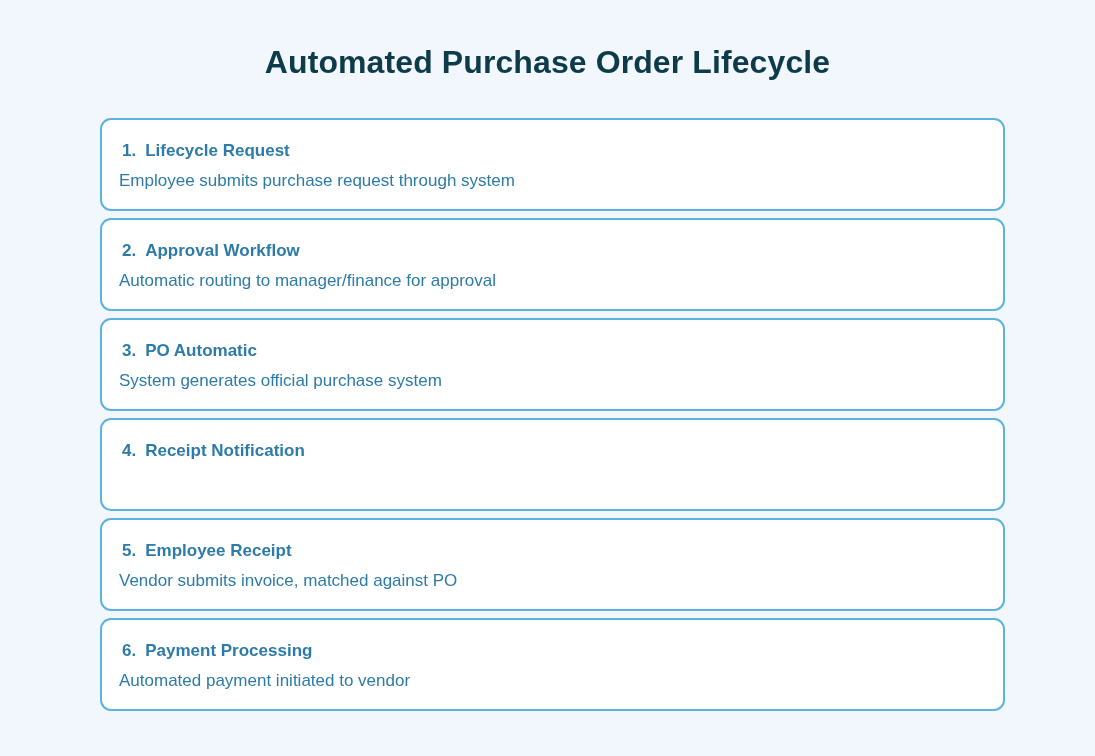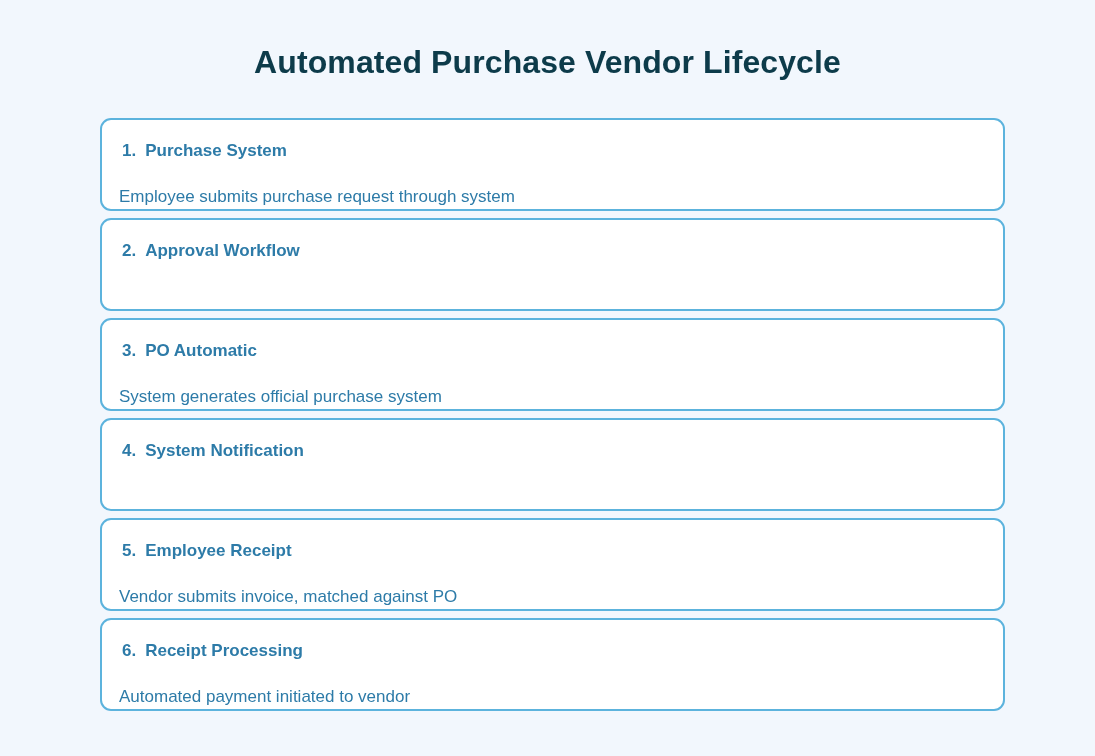--- a/index.html
+++ b/index.html
@@ -66,77 +66,78 @@
   .step-title {
     font-size: 17px;
     font-weight: 700;
     color: #2d7ba8;
     line-height: 20px;
     margin-left: 9px;
   }
   .step-desc {
     position: absolute;
     left: 17px;
-    top: 66px;
+    top: 50px;
     font-size: 17px;
     font-weight: 400;
     color: #2d7ba8;
     line-height: 22px;
     white-space: nowrap;
   }
 </style>
 </head>
 <body>
 
 <div id="page">
 
-  <div id="page-title">Automated Purchase Vendor Lifecycle</div>
+  <div id="page-title">Automated Purchase Order Lifecycle</div>
 
   <div id="steps">
 
     <div class="step-card">
       <div class="step-head">
         <span class="step-num">1.</span>
-        <span class="step-title">Purchase System</span>
+        <span class="step-title">Lifecycle Request</span>
       </div>
       <div class="step-desc">Employee submits purchase request through system</div>
     </div>
 
     <div class="step-card">
       <div class="step-head">
         <span class="step-num">2.</span>
         <span class="step-title">Approval Workflow</span>
       </div>
+      <div class="step-desc">Automatic routing to manager/finance for approval</div>
     </div>
 
     <div class="step-card">
       <div class="step-head">
         <span class="step-num">3.</span>
         <span class="step-title">PO Automatic</span>
       </div>
       <div class="step-desc">System generates official purchase system</div>
     </div>
 
     <div class="step-card">
       <div class="step-head">
         <span class="step-num">4.</span>
-        <span class="step-title">System Notification</span>
+        <span class="step-title">Receipt Notification</span>
       </div>
     </div>
 
     <div class="step-card">
       <div class="step-head">
         <span class="step-num">5.</span>
         <span class="step-title">Employee Receipt</span>
       </div>
       <div class="step-desc">Vendor submits invoice, matched against PO</div>
     </div>
 
     <div class="step-card">
       <div class="step-head">
         <span class="step-num">6.</span>
-        <span class="step-title">Receipt Processing</span>
+        <span class="step-title">Payment Processing</span>
       </div>
       <div class="step-desc">Automated payment initiated to vendor</div>
     </div>
 
   </div>
 </div>
 
 </body></html>

